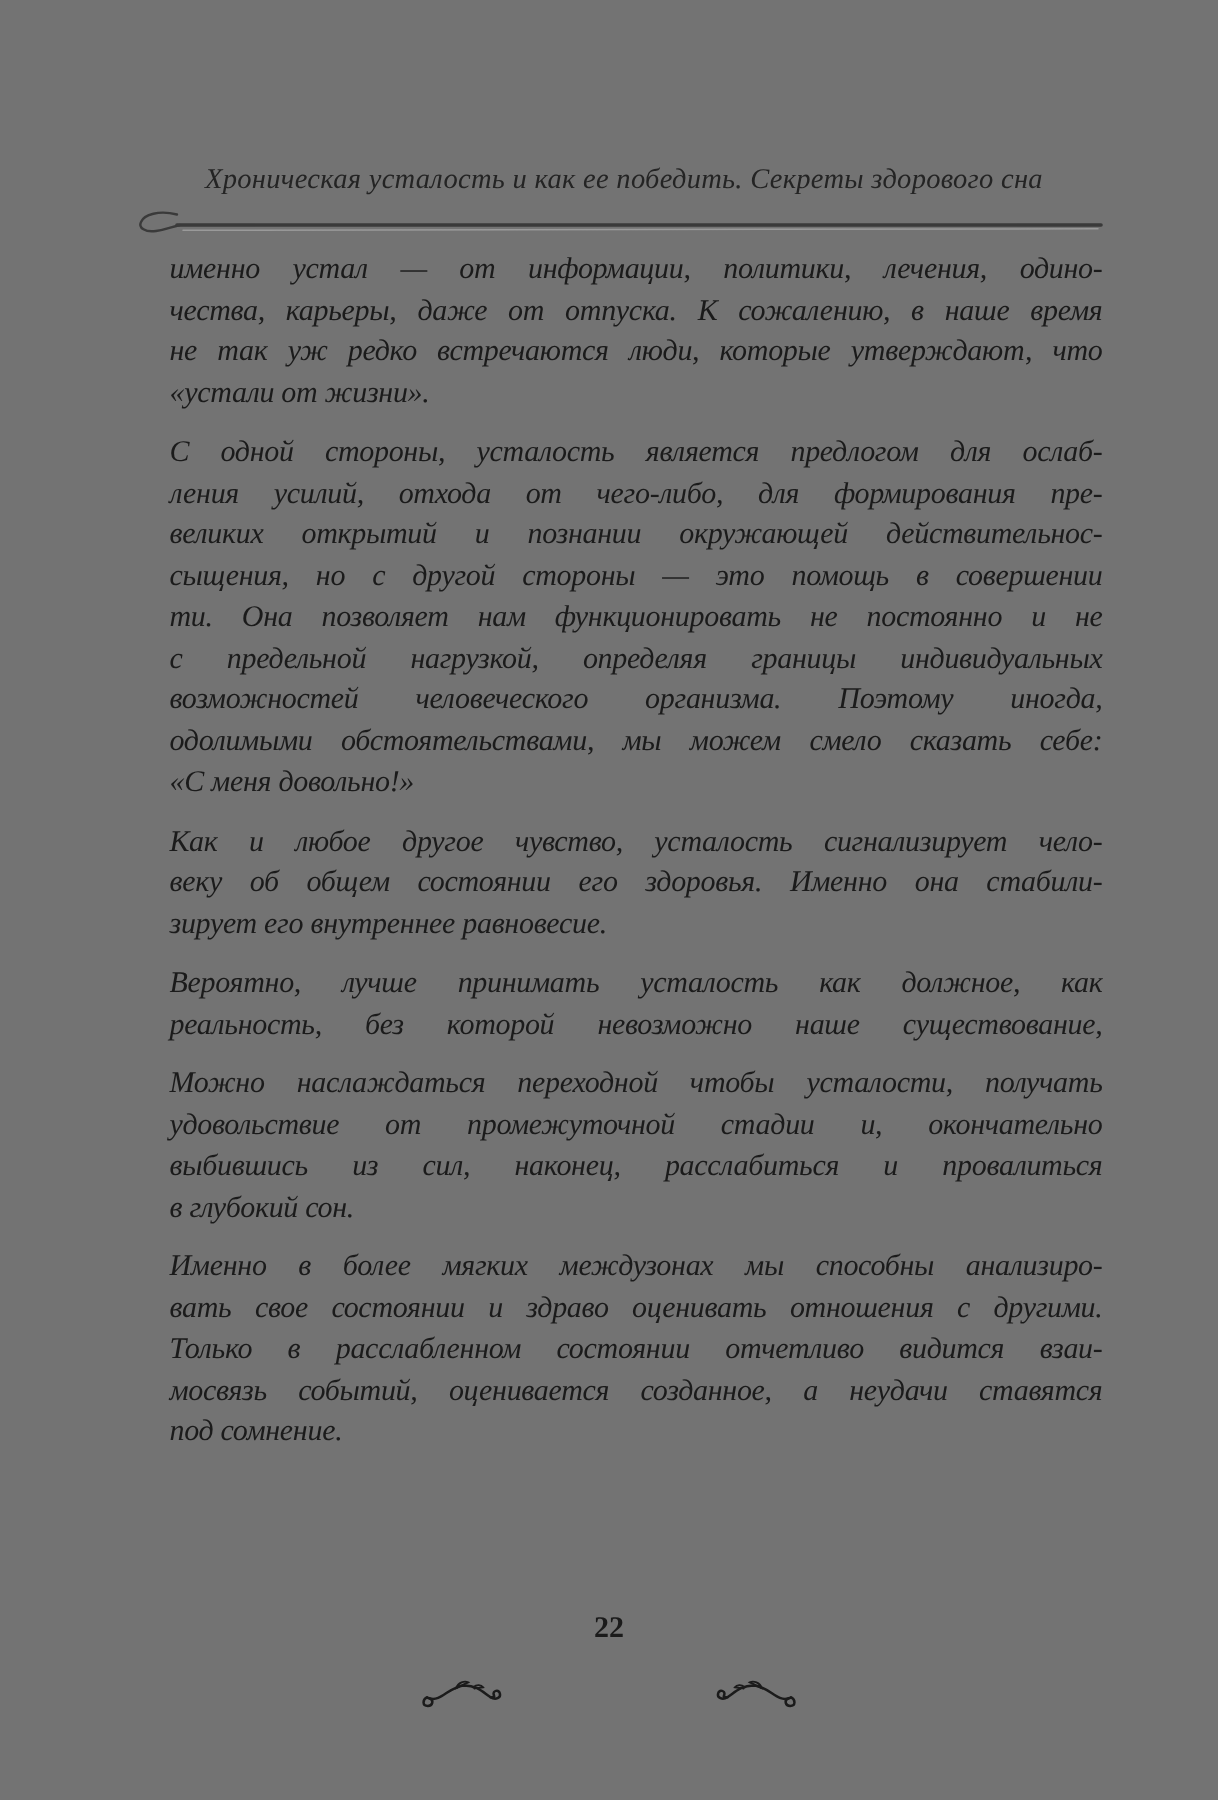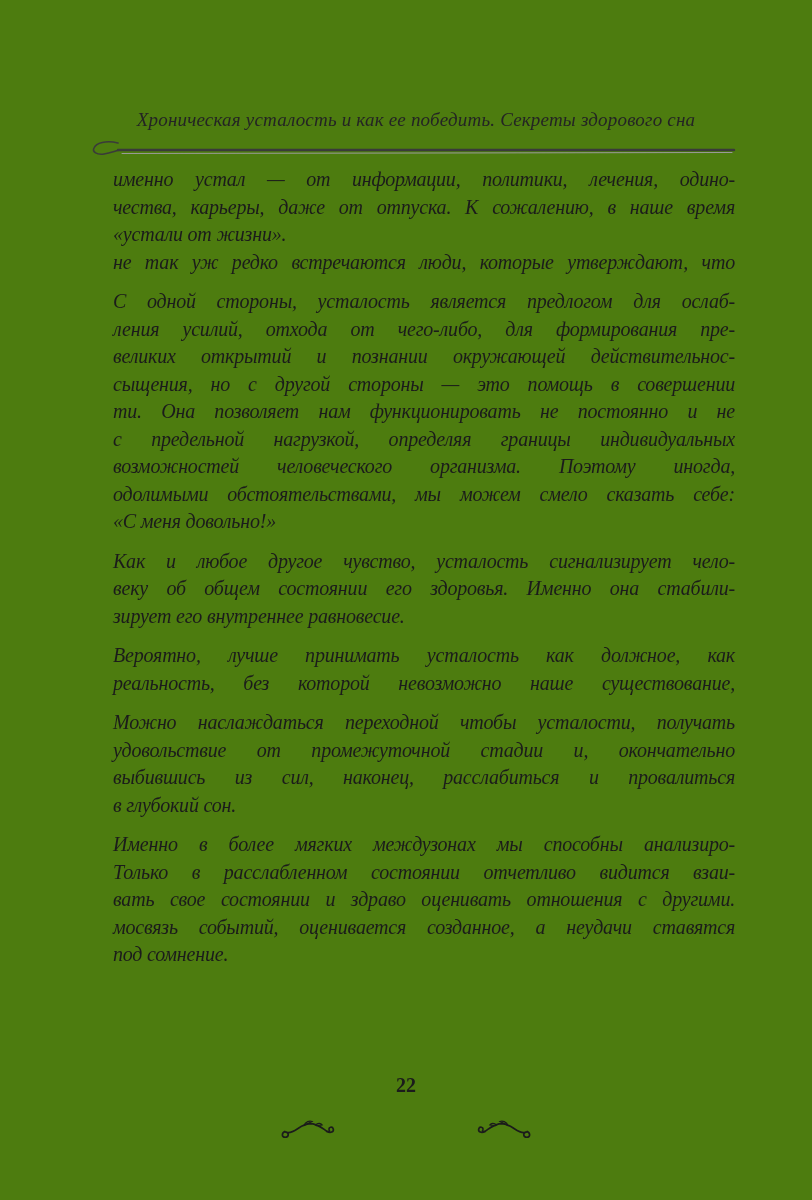--- a/index.html
+++ b/index.html
@@ -4,21 +4,21 @@
 <style>
   html, body {
     margin: 0;
     padding: 0;
     background: #ffffff;
   }
   .page {
     position: relative;
     width: 812px;
     height: 1200px;
-    background: #4d7c0f;
+    background: #737373;
     font-family: "Liberation Serif", "DejaVu Serif", serif;
     color: #1b1b1b;
     overflow: hidden;
   }
   .running-header {
     position: absolute;
     left: 97px;
     top: 108px;
     width: 638px;
     text-align: center;
@@ -92,22 +92,22 @@
 
     <path d="M30 17 L646 17" fill="none" stroke="#3a3a3a" stroke-width="2.4" stroke-linecap="round"></path>
 
     <path d="M34 20.5 L644 19.5" fill="none" stroke="#9a9a9a" stroke-width="1" stroke-linecap="round"></path>
   </svg>
 
   <div class="body-text">
       <div class="para">
         <div class="line">именно устал — от информации, политики, лечения, одино-</div>
         <div class="line">чества, карьеры, даже от отпуска. К сожалению, в наше время</div>
+        <div class="line">не так уж редко встречаются люди, которые утверждают, что</div>
         <div class="line last">«устали от жизни».</div>
-        <div class="line">не так уж редко встречаются люди, которые утверждают, что</div>
       </div>
       <div class="para">
         <div class="line">С одной стороны, усталость является предлогом для ослаб-</div>
         <div class="line">ления усилий, отхода от чего-либо, для формирования пре-</div>
         <div class="line">великих открытий и познании окружающей действительнос-</div>
         <div class="line">сыщения, но с другой стороны — это помощь в совершении</div>
         <div class="line">ти. Она позволяет нам функционировать не постоянно и не</div>
         <div class="line">с предельной нагрузкой, определяя границы индивидуальных</div>
         <div class="line">возможностей человеческого организма. Поэтому иногда,</div>
         <div class="line">одолимыми обстоятельствами, мы можем смело сказать себе:</div>
@@ -123,22 +123,22 @@
         <div class="line">реальность, без которой невозможно наше существование,</div>
       </div>
       <div class="para">
         <div class="line">Можно наслаждаться переходной чтобы усталости, получать</div>
         <div class="line">удовольствие от промежуточной стадии и, окончательно</div>
         <div class="line">выбившись из сил, наконец, расслабиться и провалиться</div>
         <div class="line last">в глубокий сон.</div>
       </div>
       <div class="para">
         <div class="line">Именно в более мягких междузонах мы способны анализиро-</div>
+        <div class="line">вать свое состоянии и здраво оценивать отношения с другими.</div>
         <div class="line">Только в расслабленном состоянии отчетливо видится взаи-</div>
-        <div class="line">вать свое состоянии и здраво оценивать отношения с другими.</div>
         <div class="line">мосвязь событий, оценивается созданное, а неудачи ставятся</div>
         <div class="line last">под сомнение.</div>
       </div>
     </div>
 
   <div class="page-number">22</div>
 
   <div class="ornaments">
     <svg class="flourish" viewBox="0 0 140 60" xmlns="http://www.w3.org/2000/svg">
       <g fill="none" stroke="#1b1b1b" stroke-width="4" stroke-linecap="round">

